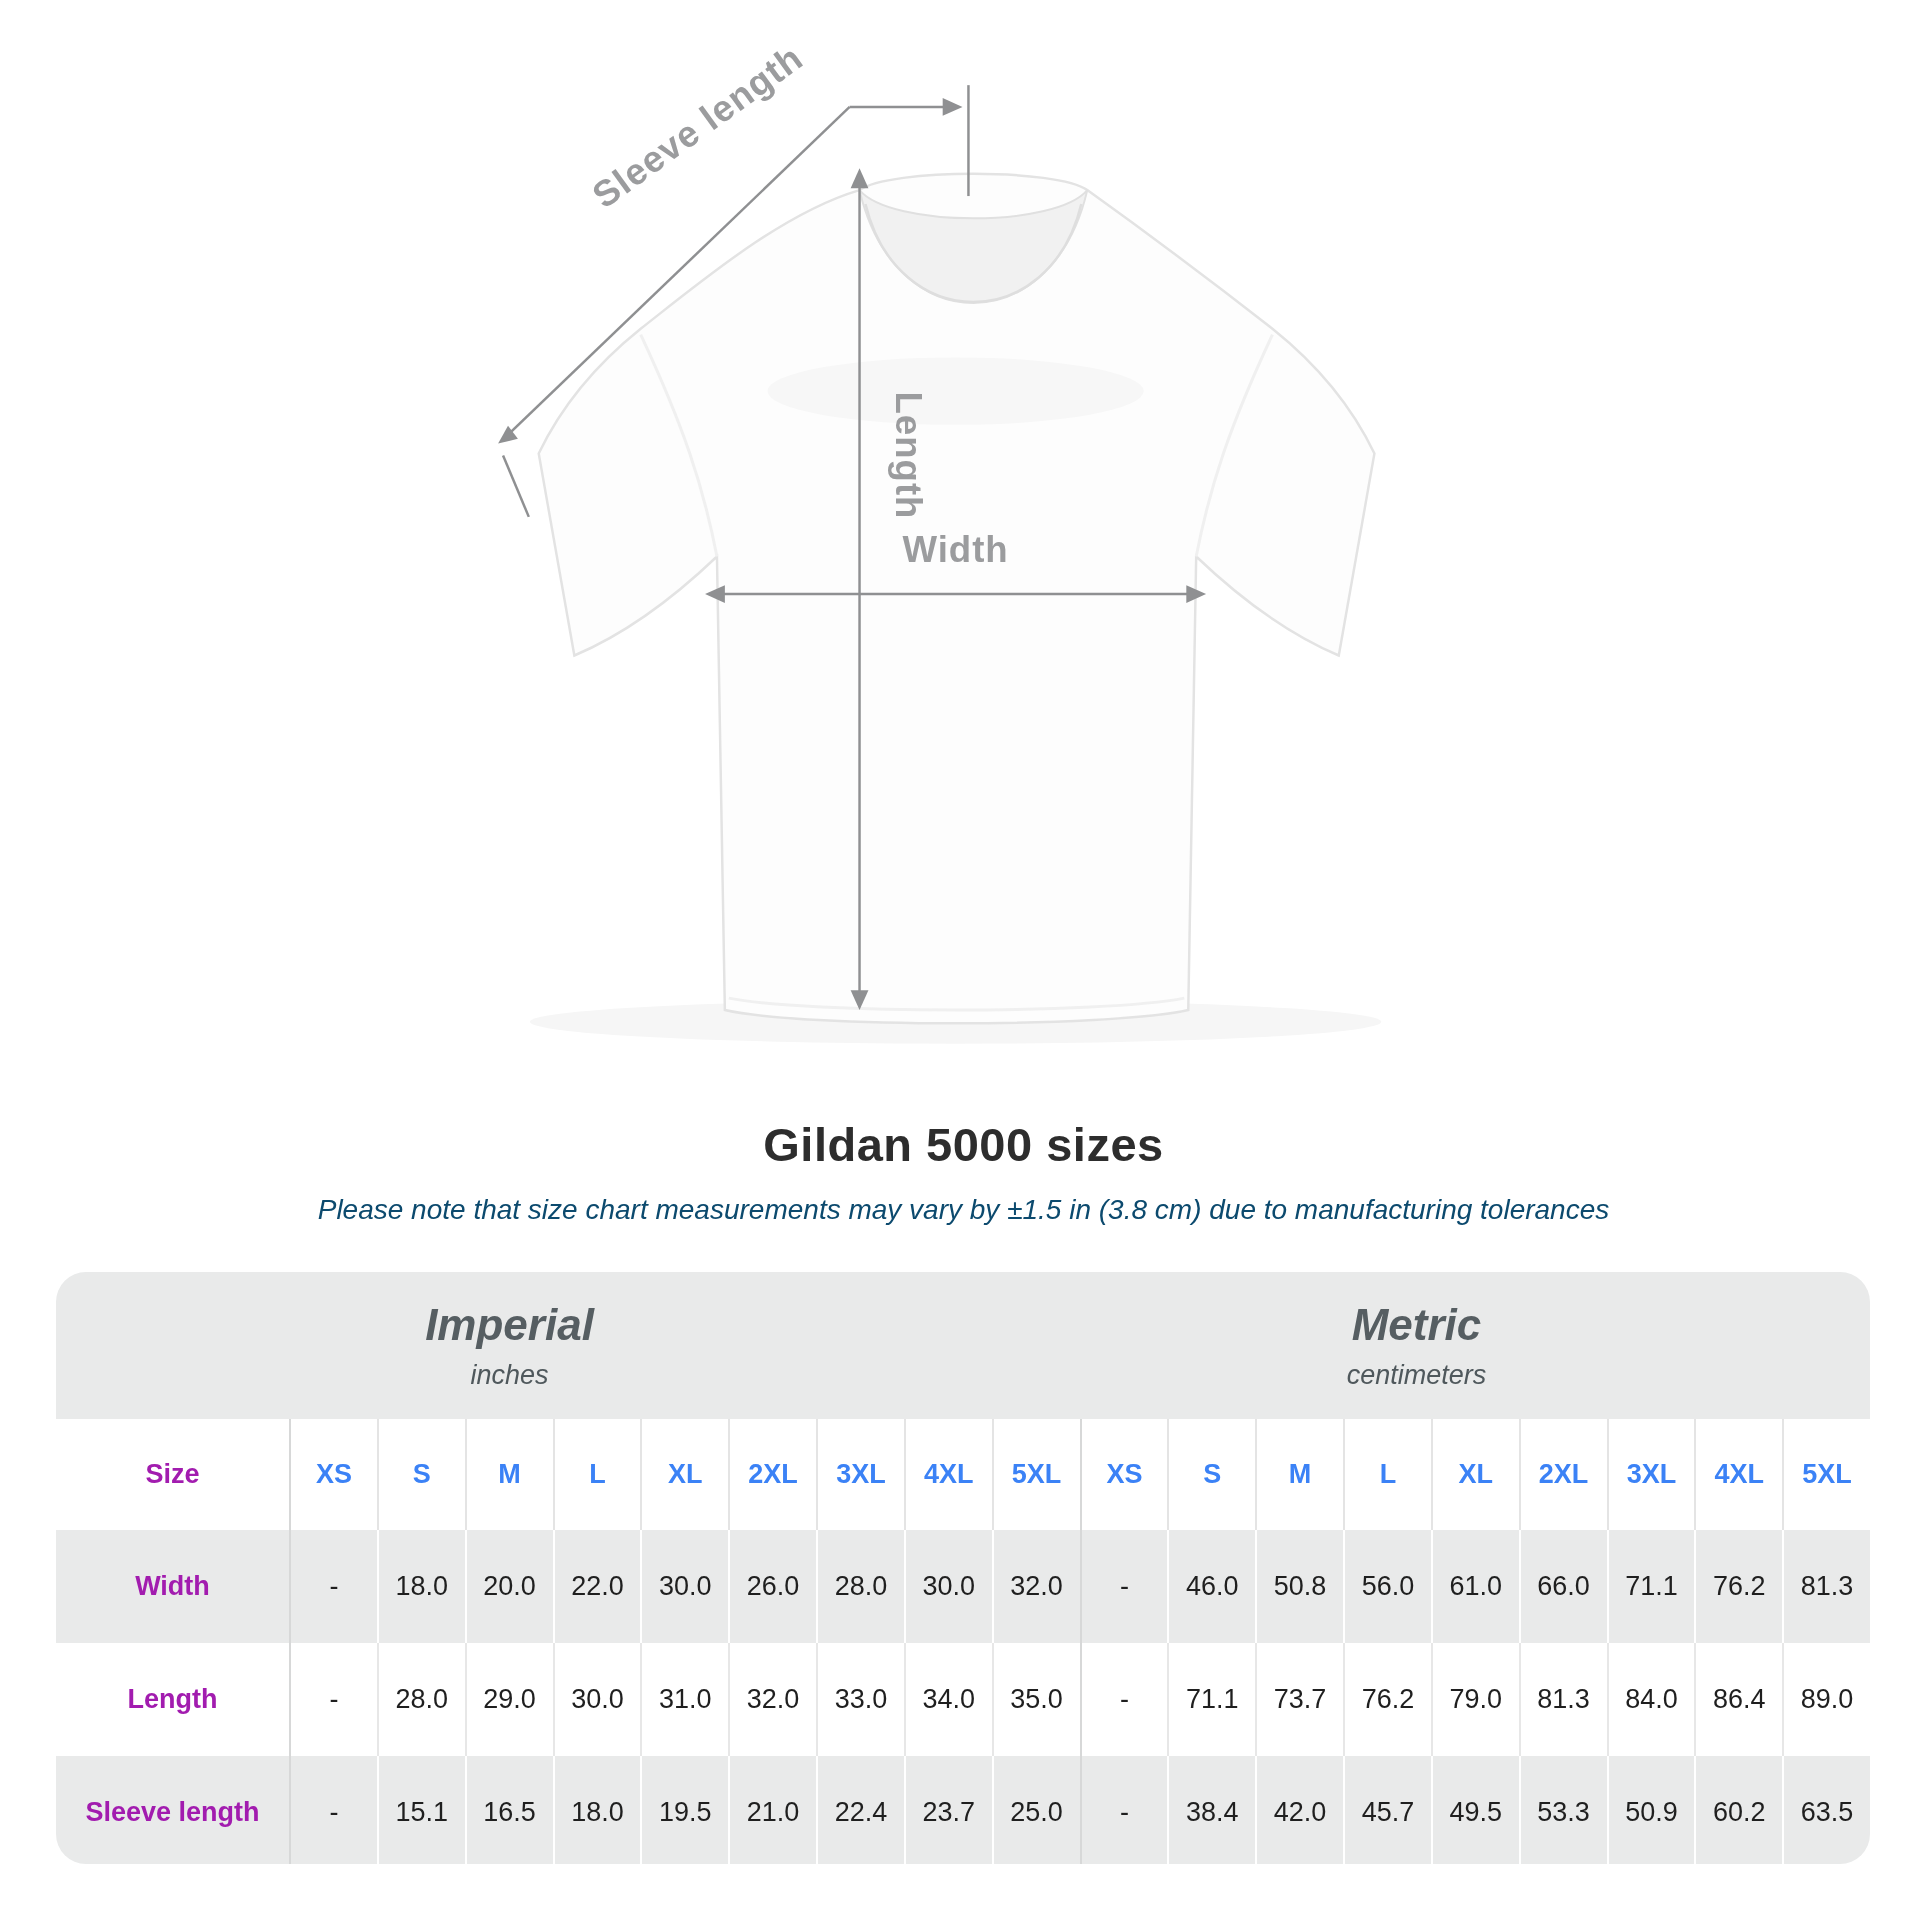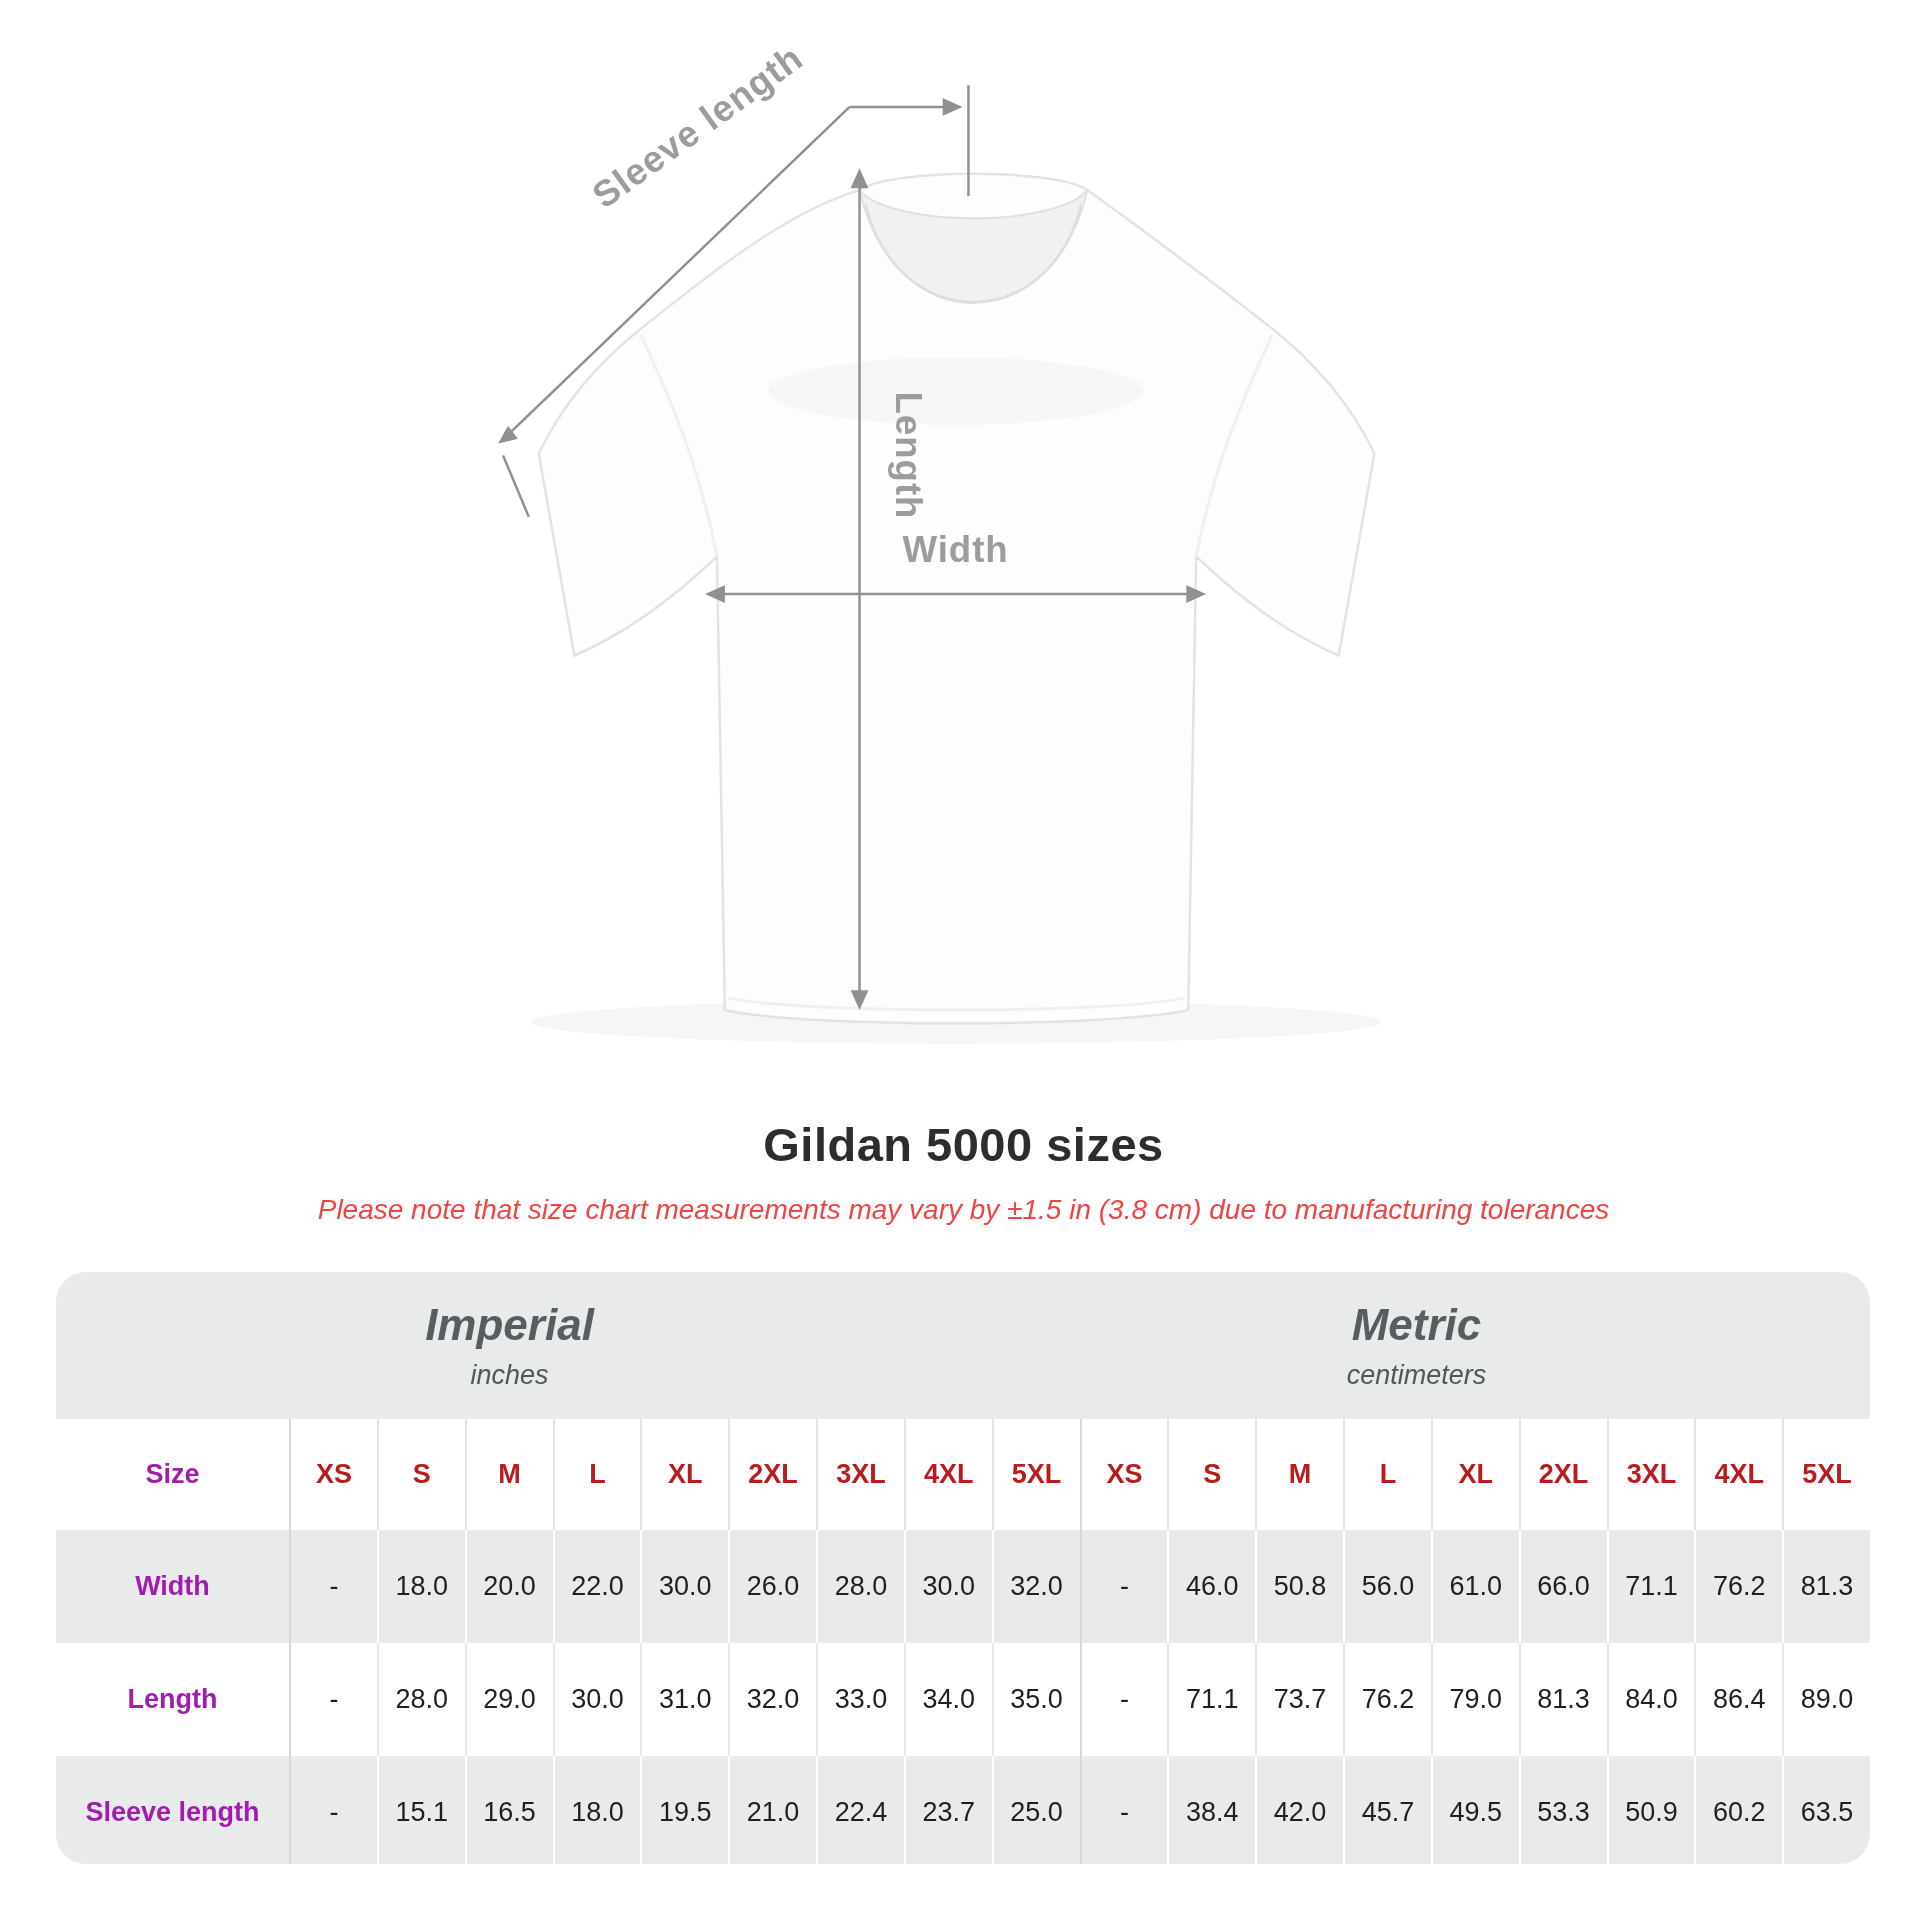--- a/index.html
+++ b/index.html
@@ -7,34 +7,34 @@
         font-family:"Liberation Sans", sans-serif;}
   
   .diagram{position:absolute;top:0;left:0;width:1927px;height:1109px;}
   .diagram svg{display:block;}
   .dim-line{stroke:#8f9092;stroke-width:2.5;fill:none;}
   .dim-arrow{fill:#8f9092;stroke:none;}
   .dim-text{fill:#9b9c9e;font-weight:bold;font-size:37px;letter-spacing:1px;}
   
   .heading{position:absolute;top:1117px;left:0;width:1927px;text-align:center;}
   .title{font-size:47px;font-weight:bold;color:#2d2d2d;letter-spacing:0.5px;}
-  .subtitle{margin-top:22px;font-size:28px;font-style:italic;color:#ef4444;}
+  .subtitle{margin-top:22px;font-size:28px;font-style:italic;color:#0c4a6e;}
   
   .size-table{position:absolute;top:1272px;left:56px;width:1814px;height:592px;
               background:#ffffff;border-radius:30px;overflow:hidden;}
   .unit-band{display:flex;height:147px;background:#e9eaea;}
   .unit-group{width:50%;display:flex;flex-direction:column;align-items:center;justify-content:center;}
   .unit-name{font-size:44px;font-weight:bold;font-style:italic;color:#565e62;}
   .unit-sub{margin-top:10px;font-size:27px;font-style:italic;color:#4f585c;}
   .grid{display:grid;grid-template-columns:233px repeat(18,1fr);}
   .grid .cell{display:flex;align-items:center;justify-content:center;
               font-size:27px;color:#1f1f1f;border-left:2px solid transparent;}
   .grid .cell:first-child{border-left:none;}
   .header-row{height:111px;background:#ffffff;}
-  .header-row .cell{border-left-color:#e4e4e4;font-weight:bold;color:#b91c1c;}
+  .header-row .cell{border-left-color:#e4e4e4;font-weight:bold;color:#3b82f6;}
   .data-row{height:113px;background:#ffffff;}
   .data-row .cell{border-left-color:#e7e7e7;}
   .data-row.stripe{background:#e9eaea;}
   .data-row.stripe .cell{border-left-color:#ffffff;}
   .grid .cell.label-col{font-weight:bold;color:#a21caf;}
   .grid .cell.size-boundary{border-left-color:#d7d8d8;}
   .grid .cell.group-boundary{border-left-color:#d7d8d8;}
 </style>
 </head>
 <body>

